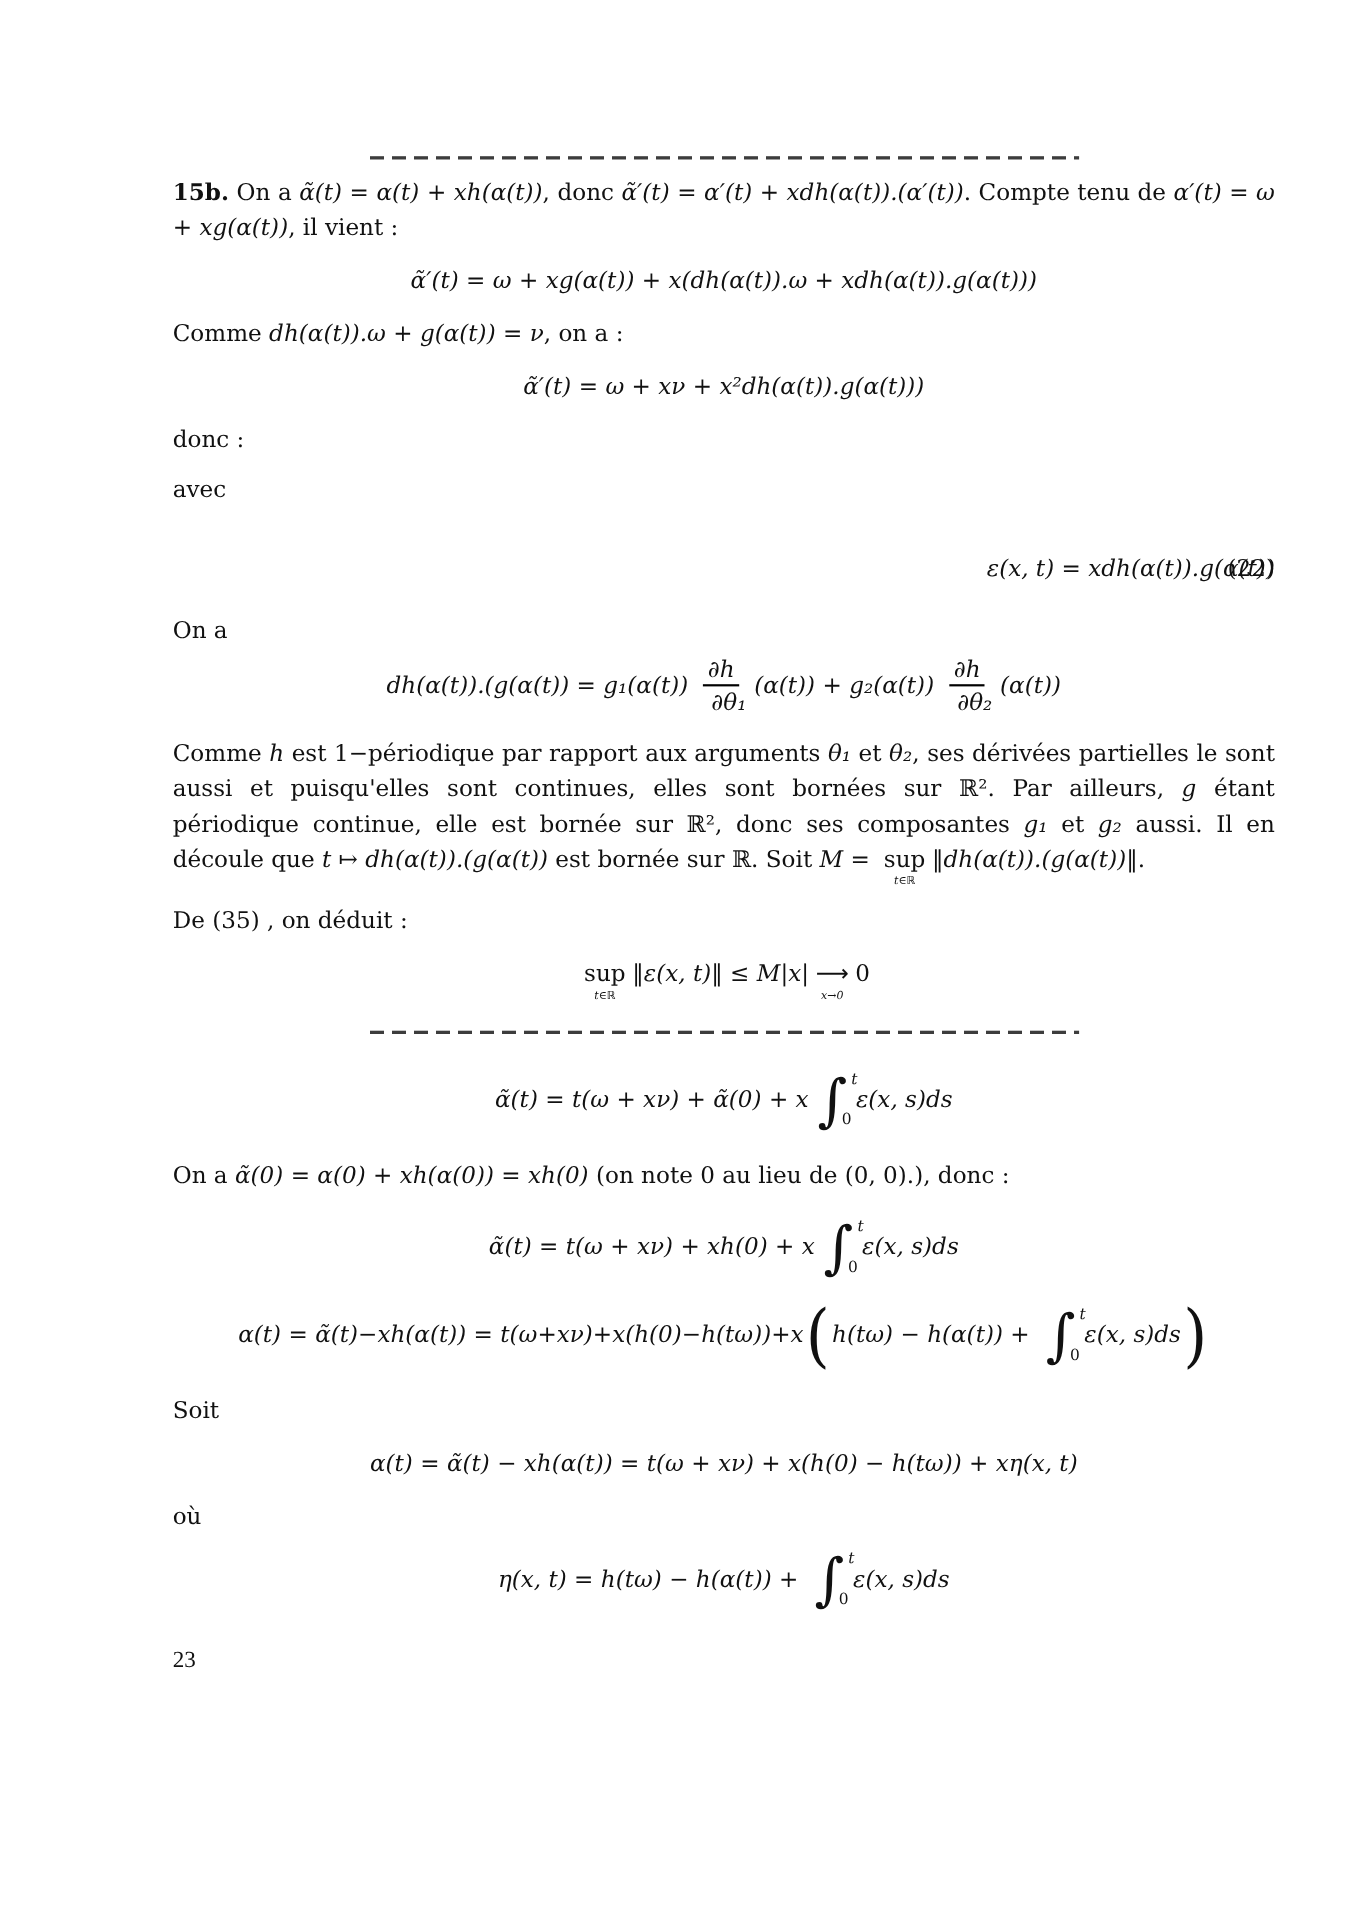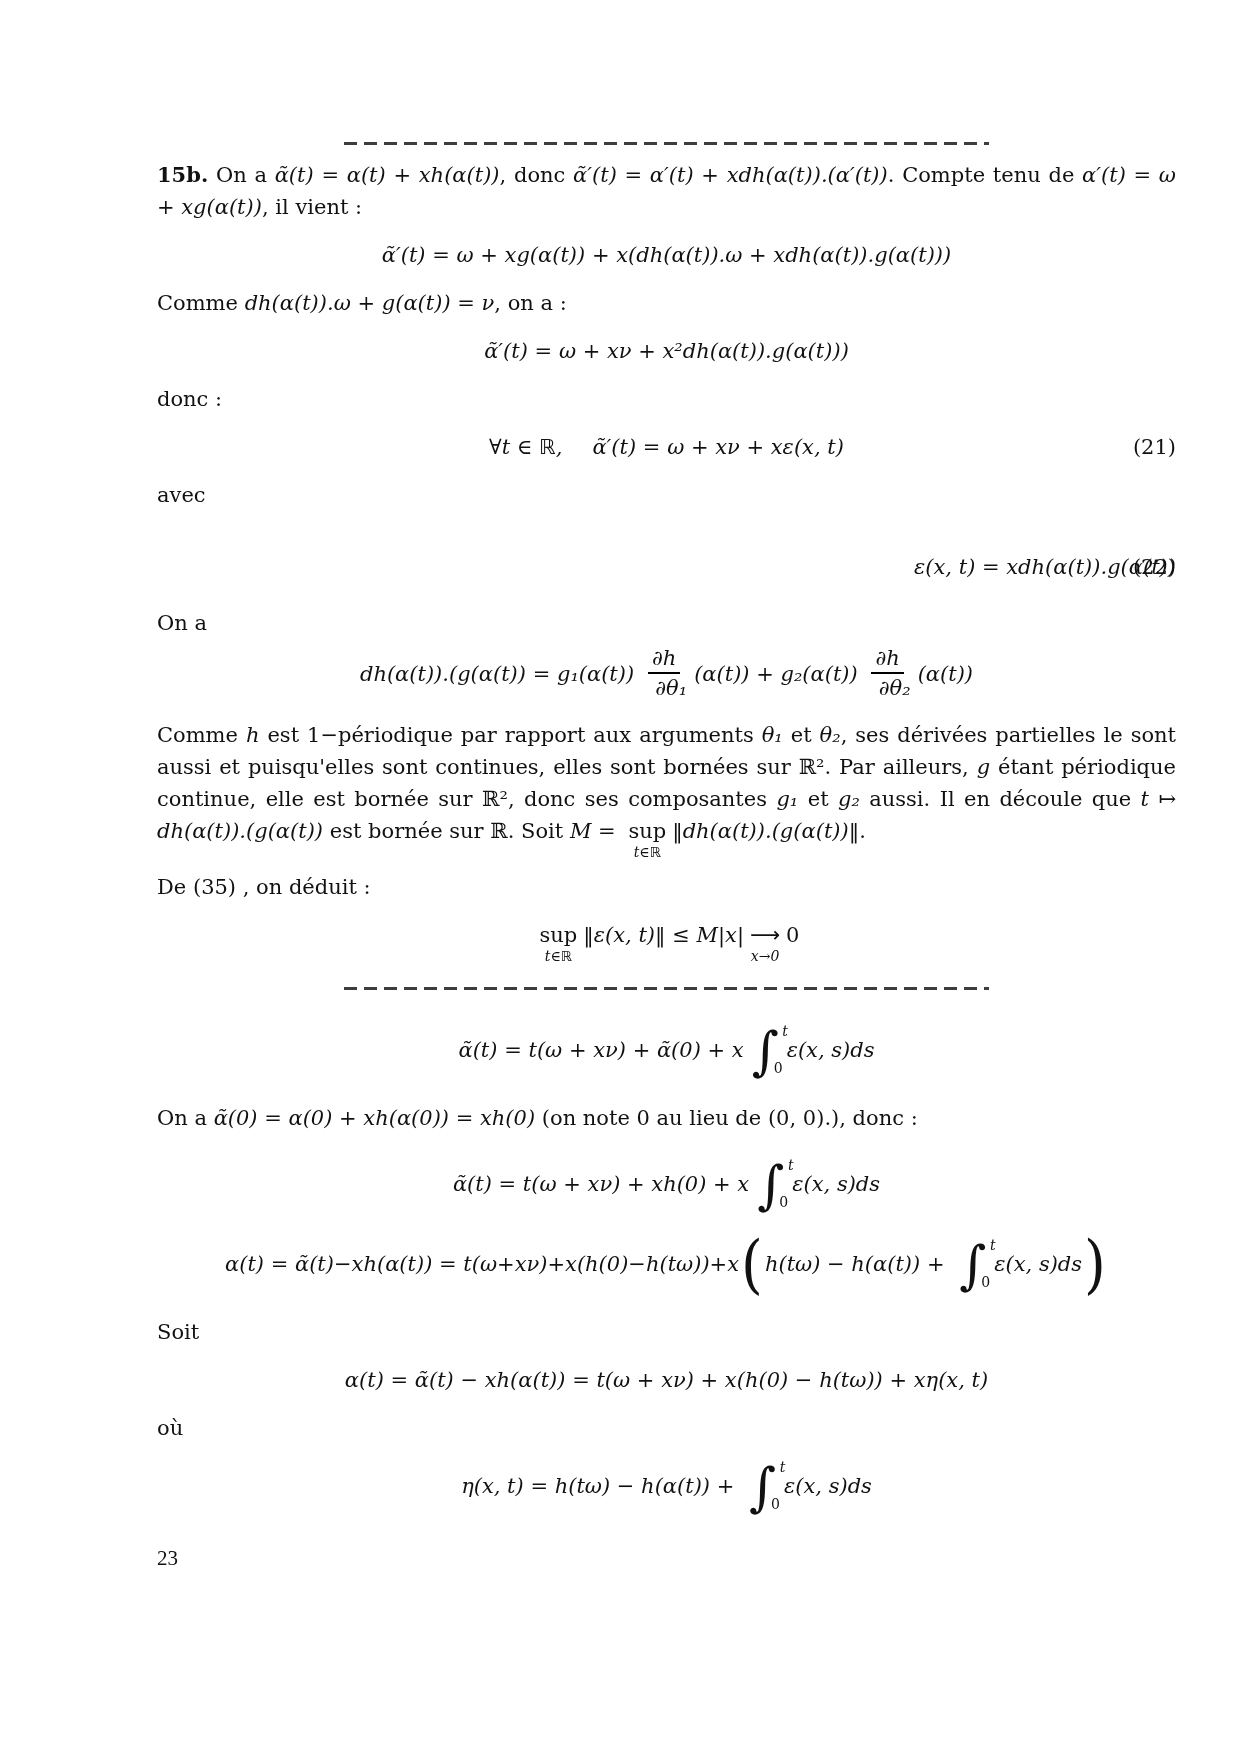--- a/index.html
+++ b/index.html
@@ -2,21 +2,21 @@
 <html><head>
 <meta charset="utf-8">
 <style>
   html,body { margin:0; padding:0; background:#e8e8e8; }
   .page {
     position:relative;
     width:1240px; height:1754px;
     margin:0 auto;
     background:#ffffff;
     box-sizing:border-box;
-    padding:142px 64px 0 157px;
+    padding:142px 81px 0 157px;
     font-family:"DejaVu Serif","DejaVu Sans",serif;
     font-size:21px;
     line-height:32px;
     color:#111;
     overflow:hidden;
   }
   .rm { font-style:normal; }
   .mi { font-style:italic; }
   .bf { font-weight:bold; font-style:normal; }
   .para { margin:14px 0 0 0; text-align:justify; }
@@ -65,21 +65,21 @@
     font-style:normal; font-size:56px; line-height:58px;
     display:inline-block; vertical-align:middle;
     transform:scaleY(1.12); margin:0 2px;
   }
   
   .munder {
     display:inline-block; position:relative; text-align:right; margin:0 6px;
   }
   .munder-sub {
     position:absolute; top:94%; left:50%; transform:translateX(-50%);
-    font-size:14px; line-height:14px; white-space:nowrap;
+    font-size:10px; line-height:14px; white-space:nowrap;
   }
   .arrow { font-family:"DejaVu Sans",sans-serif; font-style:normal; }
   .eq-hang { margin-bottom:34px; }
   .para-hang { margin-bottom:24px; }
   .page-number { margin-top:26px; text-align:left;font-family:Liberation Serif, serif; }
 </style>
 </head>
 <body>
 
 <div class="page">
@@ -89,21 +89,20 @@
   <p class="para"><b class="bf">15b.</b><span class="rm"> On a </span><span class="mi">ᾶ(t) = α(t) + xh(α(t))</span><span class="rm">, donc </span><span class="mi">ᾶ′(t) = α′(t) + xdh(α(t)).(α′(t))</span><span class="rm">. Compte tenu de </span><span class="mi">α′(t) = ω + xg(α(t))</span><span class="rm">, il vient :</span></p>
 
   <div class="eq"><span class="mi">ᾶ′(t) = ω + xg(α(t)) + x(dh(α(t)).ω + xdh(α(t)).g(α(t)))</span></div>
 
   <p class="para"><span class="rm">Comme </span><span class="mi">dh(α(t)).ω + g(α(t)) = ν</span><span class="rm">, on a :</span></p>
 
   <div class="eq"><span class="mi">ᾶ′(t) = ω + xν + x²dh(α(t)).g(α(t)))</span></div>
 
   <p class="para"><span class="rm">donc :</span></p>
 
-  <div class="eq"><span class="mi">∀t ∈ ℝ,</span><span class="eqgap"></span><span class="mi">ᾶ′(t) = ω + xν + xε(x, t)</span><span class="eq-tag rm">(21)</span></div>
 
   <p class="para"><span class="rm">avec</span></p>
 
   <div class="eq" style="margin-top:40px; margin-bottom:24px;text-align:right;"><span class="mi">ε(x, t) = xdh(α(t)).g(α(t))</span><span class="eq-tag rm">(22)</span></div>
 
   <p class="para"><span class="rm">On a</span></p>
 
   <div class="eq" style="margin-top:8px;"><span class="mi">dh(α(t)).(g(α(t)) = g₁(α(t))</span><span class="frac">
         <span class="fnum mi">∂h</span>
         <span class="fden mi">∂θ₁</span>

